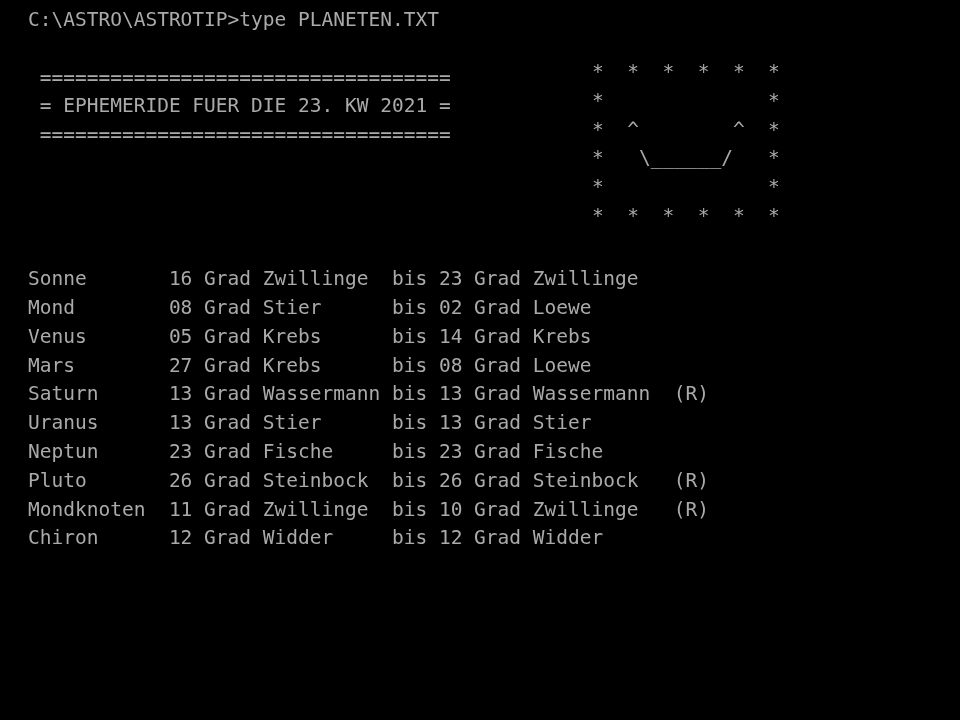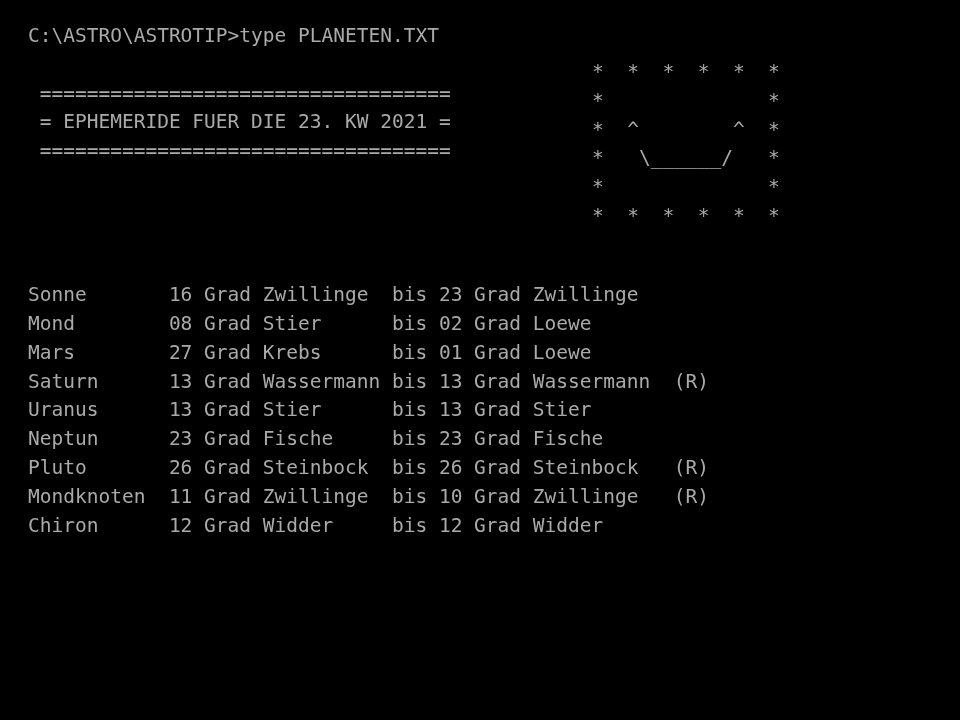--- a/index.html
+++ b/index.html
@@ -16,21 +16,21 @@
     font-family: "DejaVu Sans Mono", "Liberation Mono", monospace;
     font-size: 19.5px;
     line-height: 28.8px;
     color: #aaaaaa;
     letter-spacing: 0;
     -webkit-font-smoothing: none;
   }
   .console {
     position: absolute;
     left: 28px;
-    top: 22px;
+    top: 6px;
     width: 920px;
   }
   pre.line {
     margin: 0;
     padding: 0;
     font-family: "DejaVu Sans Mono", "Liberation Mono", monospace;
     font-size: 19.5px;
     line-height: 28.8px;
     color: #aaaaaa;
     white-space: pre;
@@ -73,21 +73,22 @@
     <pre class="line"> ===================================</pre>
 
     <pre class="line blank"></pre>
     <pre class="line blank"></pre>
     <pre class="line blank"></pre>
     <pre class="line blank"></pre>
 
     <div id="ephemeris-table">
         <pre class="line">Sonne       16 Grad Zwillinge  bis 23 Grad Zwillinge</pre>
         <pre class="line">Mond        08 Grad Stier      bis 02 Grad Loewe</pre>
-        <pre class="line">Mars        27 Grad Krebs      bis 01 Grad Loewe</pre>
+        <pre class="line">Venus       05 Grad Krebs      bis 14 Grad Krebs</pre>
+        <pre class="line">Mars        27 Grad Krebs      bis 08 Grad Loewe</pre>
         <pre class="line">Saturn      13 Grad Wassermann bis 13 Grad Wassermann  (R)</pre>
         <pre class="line">Uranus      13 Grad Stier      bis 13 Grad Stier</pre>
         <pre class="line">Neptun      23 Grad Fische     bis 23 Grad Fische</pre>
         <pre class="line">Pluto       26 Grad Steinbock  bis 26 Grad Steinbock   (R)</pre>
         <pre class="line">Mondknoten  11 Grad Zwillinge  bis 10 Grad Zwillinge   (R)</pre>
         <pre class="line">Chiron      12 Grad Widder     bis 12 Grad Widder</pre>
       </div>
 
     <pre class="line blank"></pre>
 

